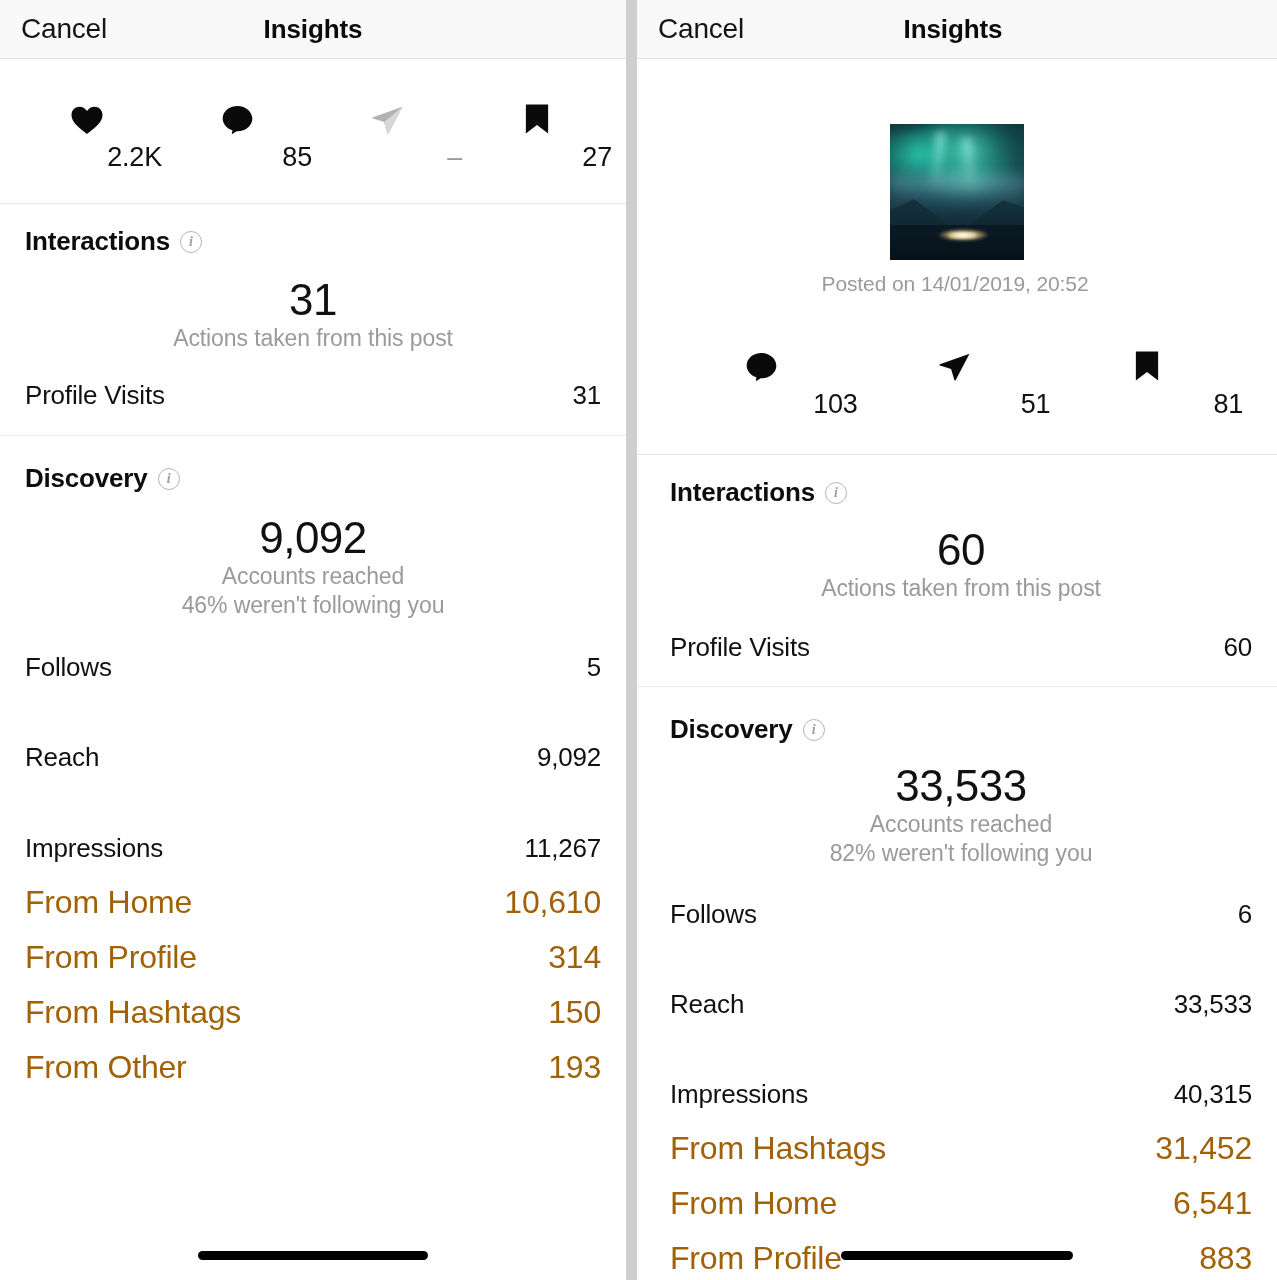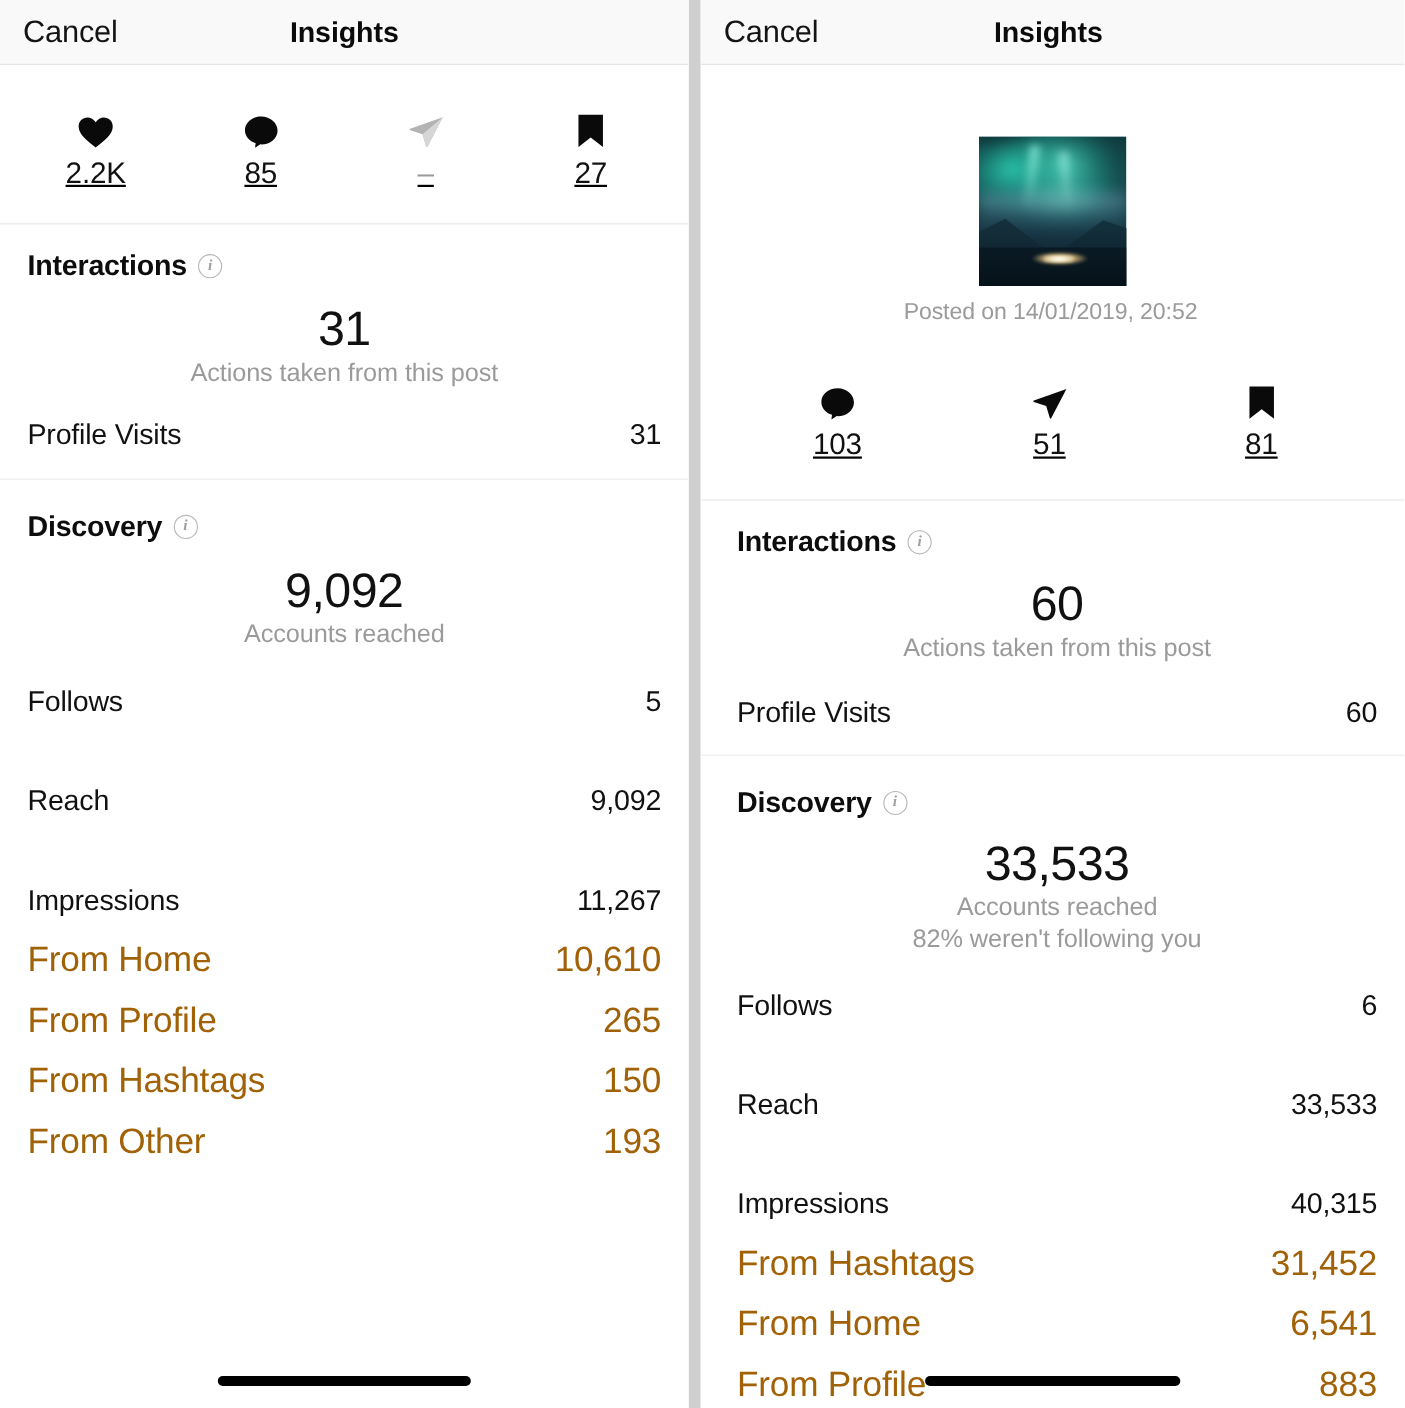--- a/index.html
+++ b/index.html
@@ -148,22 +148,21 @@
   .posted-left  { margin-top: 12px; }
   .posted-right { margin-top: 12px; transform: translateX(-2px); }
 
   
   .stats {
     display: flex;
     align-items: flex-end;
   }
   .stat {
     flex: 1;
-    text-align: center;
-    text-decoration: underline;
+    text-align: right;
   }
   .stat .glyph {
     height: 34px;
     display: flex;
     align-items: flex-end;
     justify-content: center;
   }
   .stat svg { display: block; }
   .stat .val {
     font-size: 27px;
@@ -320,41 +319,42 @@
     <div class="sep-block"></div>
 
     <div class="section" style="padding-top:27px">
       <div class="sec-title">
         <span>Discovery</span>
         <span class="info-ico">i</span>
       </div>
       <div class="big-wrap" style="margin-top:21px">
         <div class="big-num">9,092</div>
         <div class="big-sub">Accounts reached</div>
+        <div class="big-sub">46% weren't following you</div>
       </div>
 
       <div class="row" style="margin-top:31px">
         <span>Follows</span>
         <span>5</span>
       </div>
       <div class="row" style="margin-top:59px">
         <span>Reach</span>
         <span>9,092</span>
       </div>
       <div class="row" style="margin-top:60px">
         <span>Impressions</span>
         <span>11,267</span>
       </div>
       <div class="row sub" style="margin-top:20px">
         <span>From Home</span>
         <span>10,610</span>
       </div>
       <div class="row sub" style="margin-top:18px">
         <span>From Profile</span>
-        <span>265</span>
+        <span>314</span>
       </div>
       <div class="row sub" style="margin-top:18px">
         <span>From Hashtags</span>
         <span>150</span>
       </div>
       <div class="row sub" style="margin-top:18px">
         <span>From Other</span>
         <span>193</span>
       </div>
     </div>

